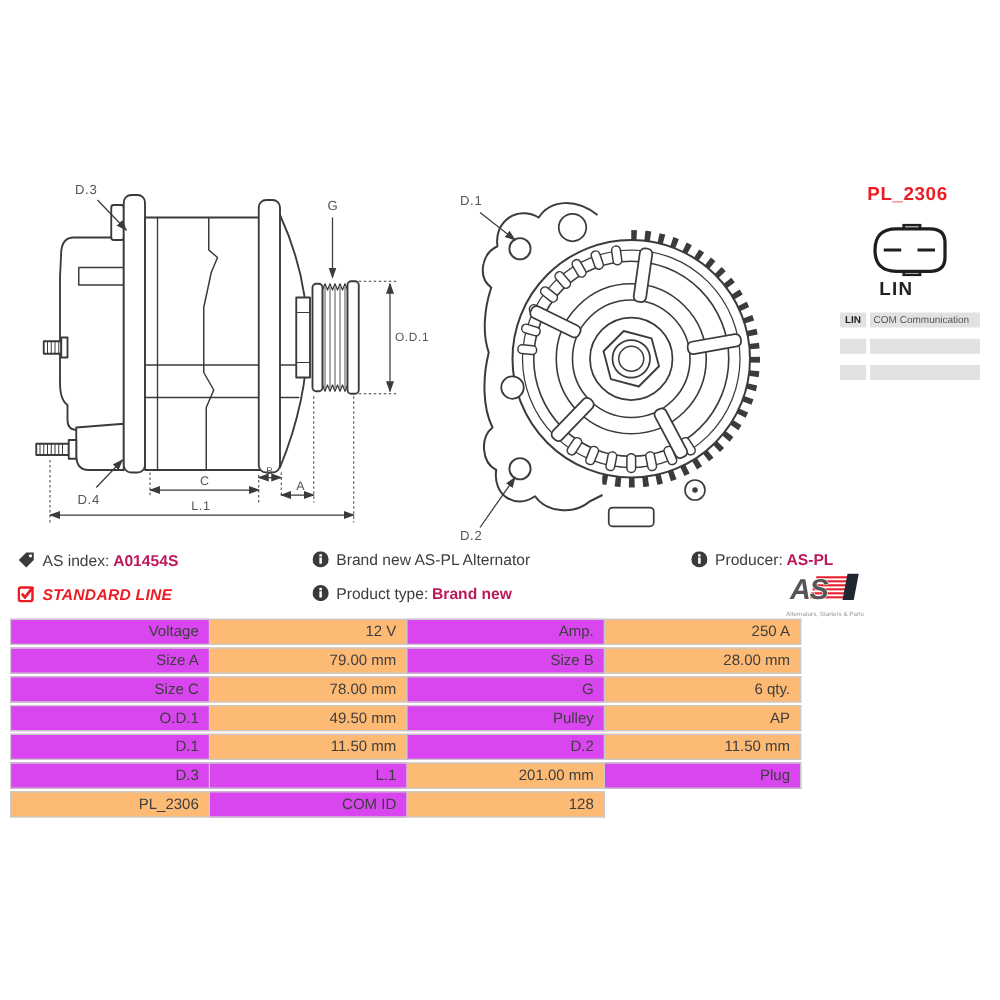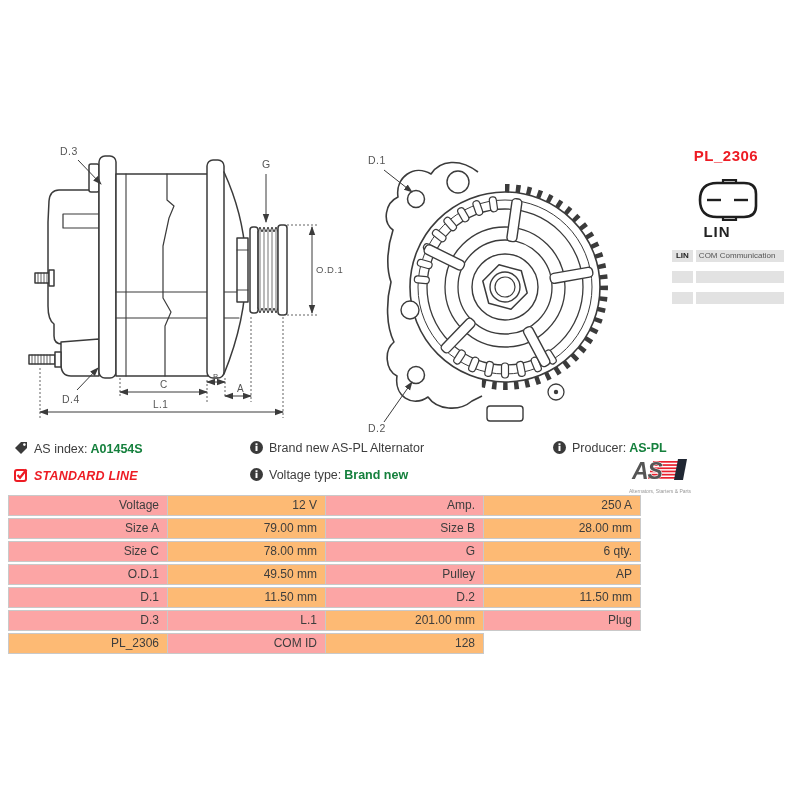--- a/index.html
+++ b/index.html
@@ -18,34 +18,34 @@
   .conn-table{position:absolute;left:672px;top:250px;width:112px;}
   .conn-row{display:flex;gap:3px;margin-bottom:9px;}
   .conn-c1{width:25px;height:12px;background:#e2e2e2;font-size:8px;font-weight:bold;
            color:#222;text-align:center;line-height:12px;}
   .conn-c2{width:105px;height:12px;background:#e2e2e2;font-size:8px;color:#555;
            line-height:12px;padding-left:3px;box-sizing:border-box;white-space:nowrap;overflow:hidden;}
 
   
   .info-item{position:absolute;height:16px;font-size:12.5px;color:#3d3d3d;white-space:nowrap;}
   .info-item .lbl{margin:0 3px 0 6px;}
-  .info-item b{color:#15803d;}
+  .info-item b{color:#be185d;}
   .std-line{color:#ed1c24;font-weight:bold;margin-left:6px;letter-spacing:0.2px;}
   .ic{vertical-align:-2px;}
   .logo-wrap{position:absolute;left:622px;top:458px;width:76px;text-align:center;}
   .logo-caption{font-size:5px;color:#999;margin-top:0px;white-space:nowrap;}
 
   
   .spec-table{position:absolute;left:8px;top:495px;display:grid;
               grid-template-columns:160px 158px 158px 157px;grid-auto-rows:21px;
               row-gap:2px;font-size:12px;}
   .spec-cell{border:1px solid #c9c9c9;box-sizing:border-box;line-height:19px;
              text-align:right;padding-right:8px;white-space:nowrap;}
   .spec-cell:not(:nth-child(4n+1)){border-left:none;}
-  .cell-label{background:#fca5a5;}
+  .cell-label{background:#d946ef;}
   .cell-value{background:#fdba74;}
 </style>
 </head>
 <body>
 
 <div class="canvas">
 
   <svg class="svg-abs" style="left:15px;top:130px;" width="330" height="310" viewBox="0 0 330 310">
     <defs>
       <marker id="ah" markerWidth="9" markerHeight="8" refX="8" refY="4" orient="auto-start-reverse" markerUnits="userSpaceOnUse">
@@ -224,21 +224,21 @@
     <svg class="ic" width="14" height="14" viewBox="0 0 14 14">
       <rect x="1" y="2" width="11" height="11" rx="2" fill="none" stroke="#ed1c24" stroke-width="2"></rect>
       <path d="M3.5,7 L6,9.8 L12.5,1.5" fill="none" stroke="#ed1c24" stroke-width="2.2"></path>
     </svg><span class="std-line">STANDARD LINE</span>
   </div>
   <div class="info-item" style="left:250px;top:468px;">
     <svg class="ic" width="13" height="13" viewBox="0 0 13 13">
       <circle cx="6.5" cy="6.5" r="6.5" fill="#3a3a3a"></circle>
       <rect x="5.5" y="5" width="2" height="5" fill="#ffffff"></rect>
       <rect x="5.5" y="2.3" width="2" height="2" fill="#ffffff"></rect>
-    </svg><span class="lbl">Voltage type:</span><b>Brand new</b>
+    </svg><span class="lbl">Product type:</span><b>Brand new</b>
   </div>
 
   <div class="logo-wrap">
     <svg width="58" height="26" viewBox="0 0 58 26">
       <g fill="#e8212e">
         <rect x="22" y="3" width="28" height="1.7"></rect>
         <rect x="21" y="6.2" width="29" height="1.7"></rect>
         <rect x="20" y="9.4" width="30" height="1.7"></rect>
         <rect x="19" y="12.6" width="31" height="1.7"></rect>
         <rect x="18" y="15.8" width="32" height="1.7"></rect>

